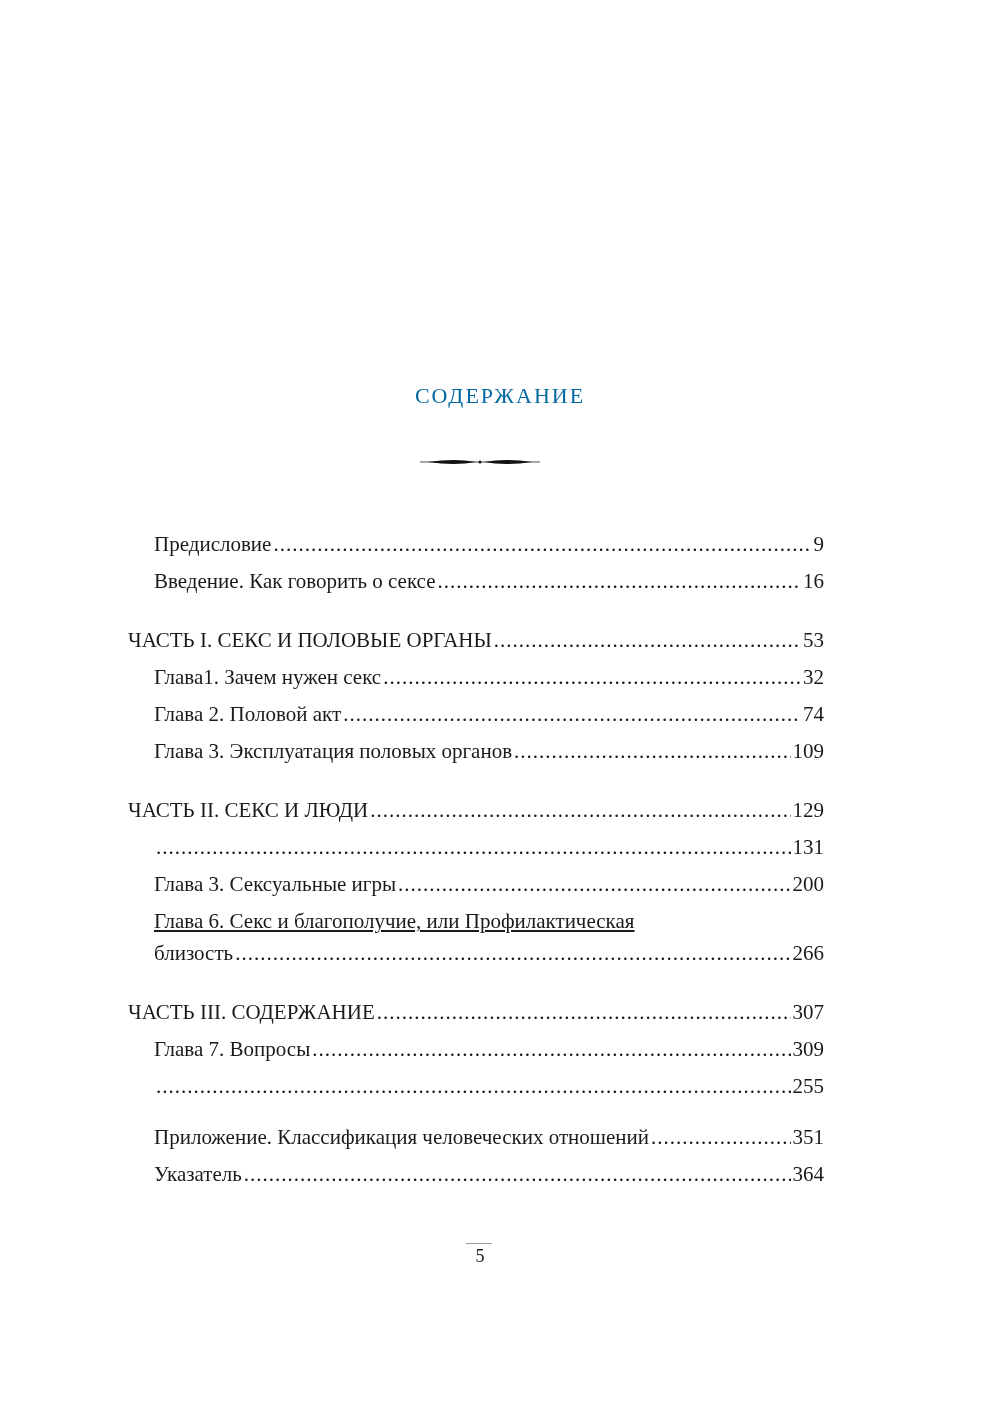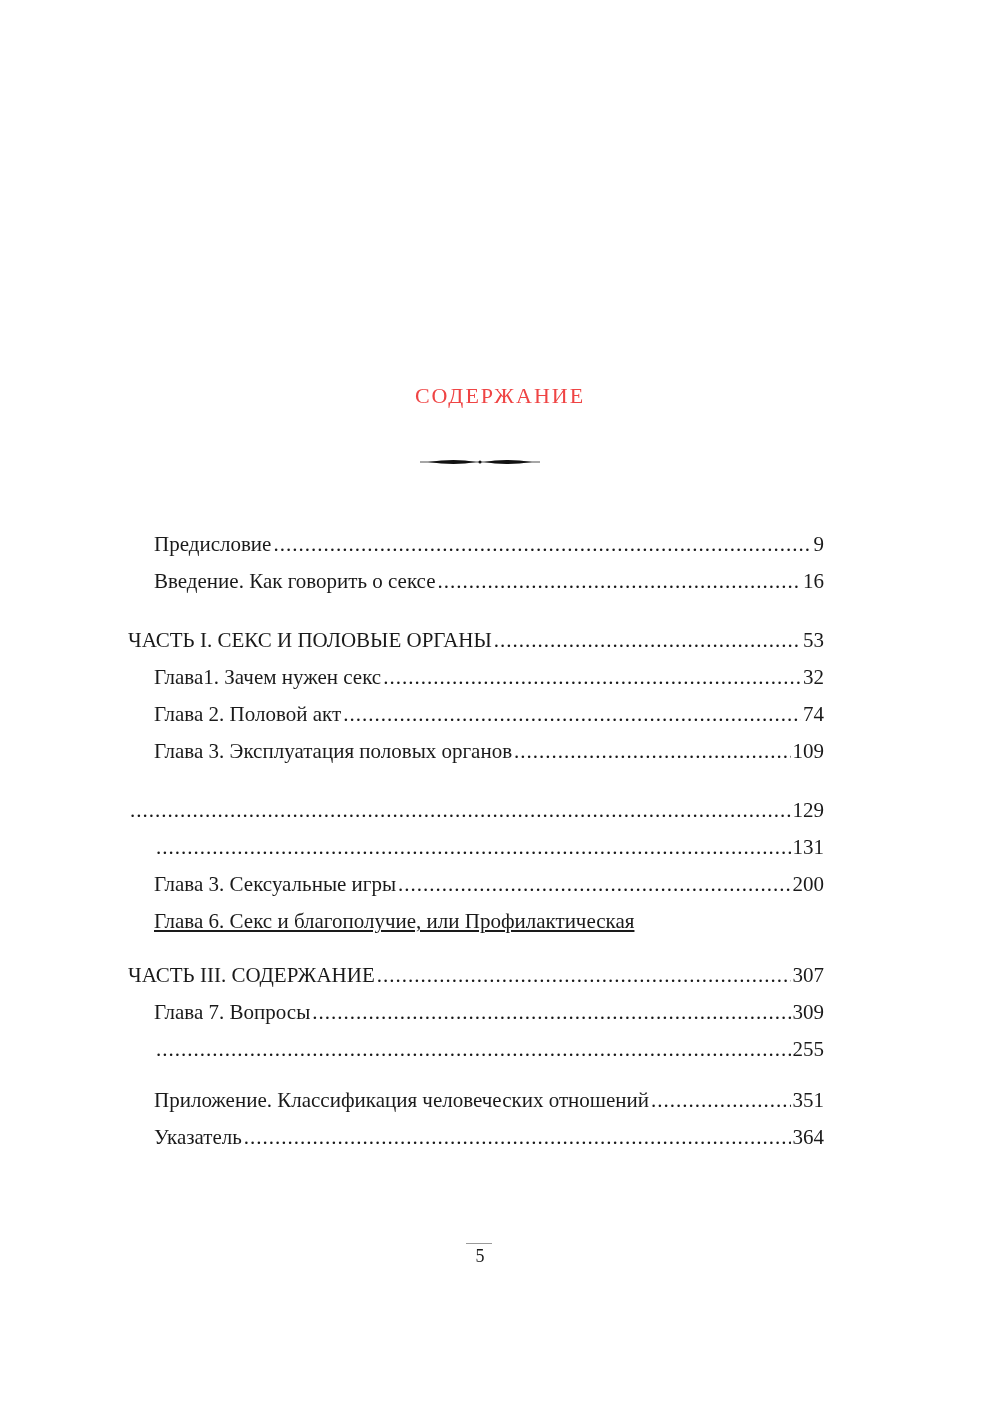--- a/index.html
+++ b/index.html
@@ -1,19 +1,19 @@
 <!DOCTYPE html>
 <html><head>
   <meta charset="utf-8">
   <style>
     html, body { margin: 0; padding: 0; background: #ffffff; }
     body { width: 1000px; height: 1401px; position: relative; overflow: hidden;
       font-family: "Liberation Serif", "DejaVu Serif", serif; color: #1a1a1a; }
     .title { position: absolute; top: 368px; left: 0; width: 1000px; text-align: center;
-      font-size: 22px; letter-spacing: 2px; color: #ef4444; font-weight: normal; }
+      font-size: 22px; letter-spacing: 2px; color: #0369a1; font-weight: normal; }
     .ornament { position: absolute; top: 456px; left: 420px; width: 120px; height: 12px; }
     .toc { position: absolute; top: 532px; left: 128px; width: 696px; }
     .row { display: flex; align-items: baseline; height: 37px; font-size: 21px; white-space: nowrap; }
     .row.indent { padding-left: 26px; }
     .row .label { flex: 0 0 auto; }
     .row .dots { flex: 1 1 auto; overflow: hidden; margin: 0 2px; }
     .row .dots::before { content: "................................................................................................................................................................................................................"; letter-spacing: 1px; }
     .row .page { flex: 0 0 auto; }
     .gap { height: 22px; }
     .gap-small { height: 14px; }
@@ -62,33 +62,39 @@
       <span class="page">74</span>
   </div>
   <div class="row indent">
     <span class="label">Глава 3. Эксплуатация половых органов</span>
       <span class="dots"></span>
       <span class="page">109</span>
   </div>
   <div class="gap"></div>
 
   <div class="row">
+    <span class="label">ЧАСТЬ II. СЕКС И ЛЮДИ</span>
       <span class="dots"></span>
       <span class="page">129</span>
   </div>
   <div class="row indent">
       <span class="dots"></span>
       <span class="page">131</span>
   </div>
   <div class="row indent">
     <span class="label">Глава 3. Сексуальные игры</span>
       <span class="dots"></span>
       <span class="page">200</span>
   </div>
   <div class="wrapline">Глава 6. Секс и благополучие, или Профилактическая</div>
+  <div class="row indent">
+    <span class="label">близость</span>
+      <span class="dots"></span>
+      <span class="page">266</span>
+  </div>
   <div class="gap"></div>
 
   <div class="row">
     <span class="label">ЧАСТЬ III. СОДЕРЖАНИЕ</span>
       <span class="dots"></span>
       <span class="page">307</span>
   </div>
   <div class="row indent">
     <span class="label">Глава 7. Вопросы</span>
       <span class="dots"></span>

